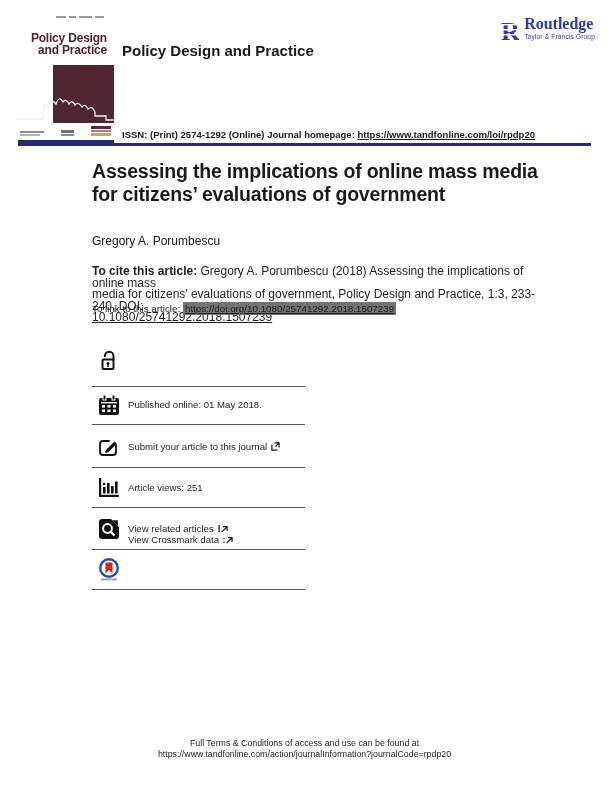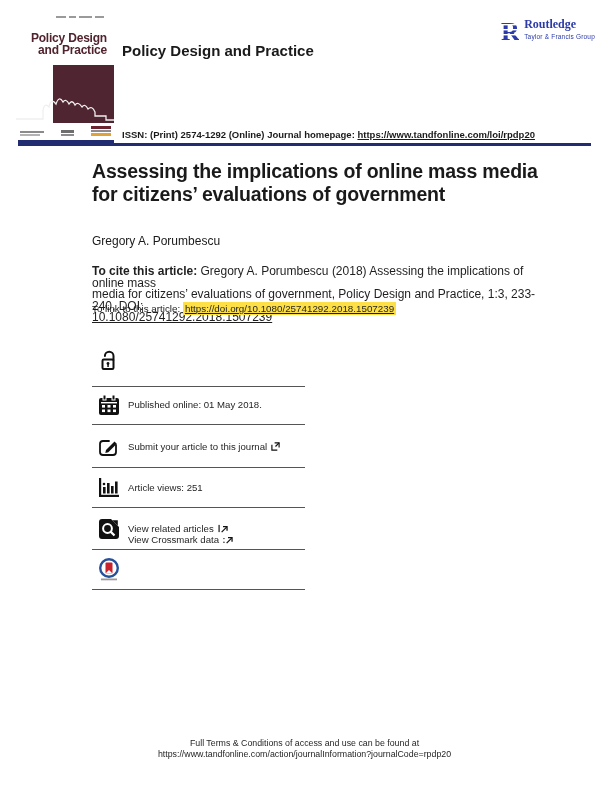--- a/index.html
+++ b/index.html
@@ -18,42 +18,42 @@
   .cover-logos{position:absolute;left:4px;right:3px;bottom:9px;height:10px;
                display:flex;justify-content:space-between;align-items:flex-end;}
   .mini-logo{display:flex;flex-direction:column;gap:1px;}
   .mini-logo i{display:block;background:#8b8b8b;height:2px;}
   .cover-bluebar{position:absolute;left:2px;right:0;bottom:0;height:5px;background:#222d71;}
 
   .journal-title{position:absolute;left:122px;top:42px;font-size:15px;font-weight:700;}
 
   .routledge{position:absolute;right:14px;top:17px;display:flex;gap:5px;align-items:flex-start;}
   .routledge-text .rname{font-family:"Liberation Serif","DejaVu Serif",serif;
-        font-size:12px;font-weight:700;color:#2b3aa8;line-height:14px;}
+        font-size:16px;font-weight:700;color:#2b3aa8;line-height:14px;}
   .routledge-text .rtag{font-size:6.5px;color:#2b3aa8;margin-top:2px;letter-spacing:0.2px;}
 
   .issn-line{position:absolute;left:122px;top:129px;font-size:9.5px;font-weight:700;}
   .issn-line a{color:#1a1a1a;text-decoration:underline;}
   .rule-navy{position:absolute;left:18px;top:143px;width:573px;height:3px;background:#222d71;}
 
   
   .art-title{position:absolute;left:92px;top:160px;width:470px;
              font-size:19.5px;line-height:23px;font-weight:700;white-space:pre-line;
              letter-spacing:-0.2px;}
   .art-author{position:absolute;left:92px;top:234px;font-size:12px;font-weight:400;}
 
   .cite-block{position:absolute;left:92px;top:266px;width:460px;
               font-size:12px;line-height:11.6px;color:#1f1f1f;}
   .cite-block b{font-weight:700;}
   .cite-text{white-space:pre-line;}
   .doi-link{text-decoration:underline;color:#1f1f1f;}
 
   .link-line{position:absolute;left:92px;top:303px;font-size:9.8px;}
   .link-line b{font-weight:400;}
-  .link-line .url{text-decoration:underline;background:#fde047;padding:1px 2px;color:#1f1f1f;}
+  .link-line .url{text-decoration:underline;background:#737373;padding:1px 2px;color:#1f1f1f;}
 
   
   .info-icon{position:absolute;left:96px;width:26px;height:26px;}
   .info-text{position:absolute;left:128px;font-size:9.6px;line-height:11.6px;color:#1f1f1f;
              white-space:pre-line;}
   .row-rule{position:absolute;left:92px;width:213px;height:1px;background:#555;}
   .ext-ico{display:inline-block;vertical-align:-1px;margin-left:4px;}
 
   
   .footer{position:absolute;left:0;top:738px;width:609px;text-align:center;

